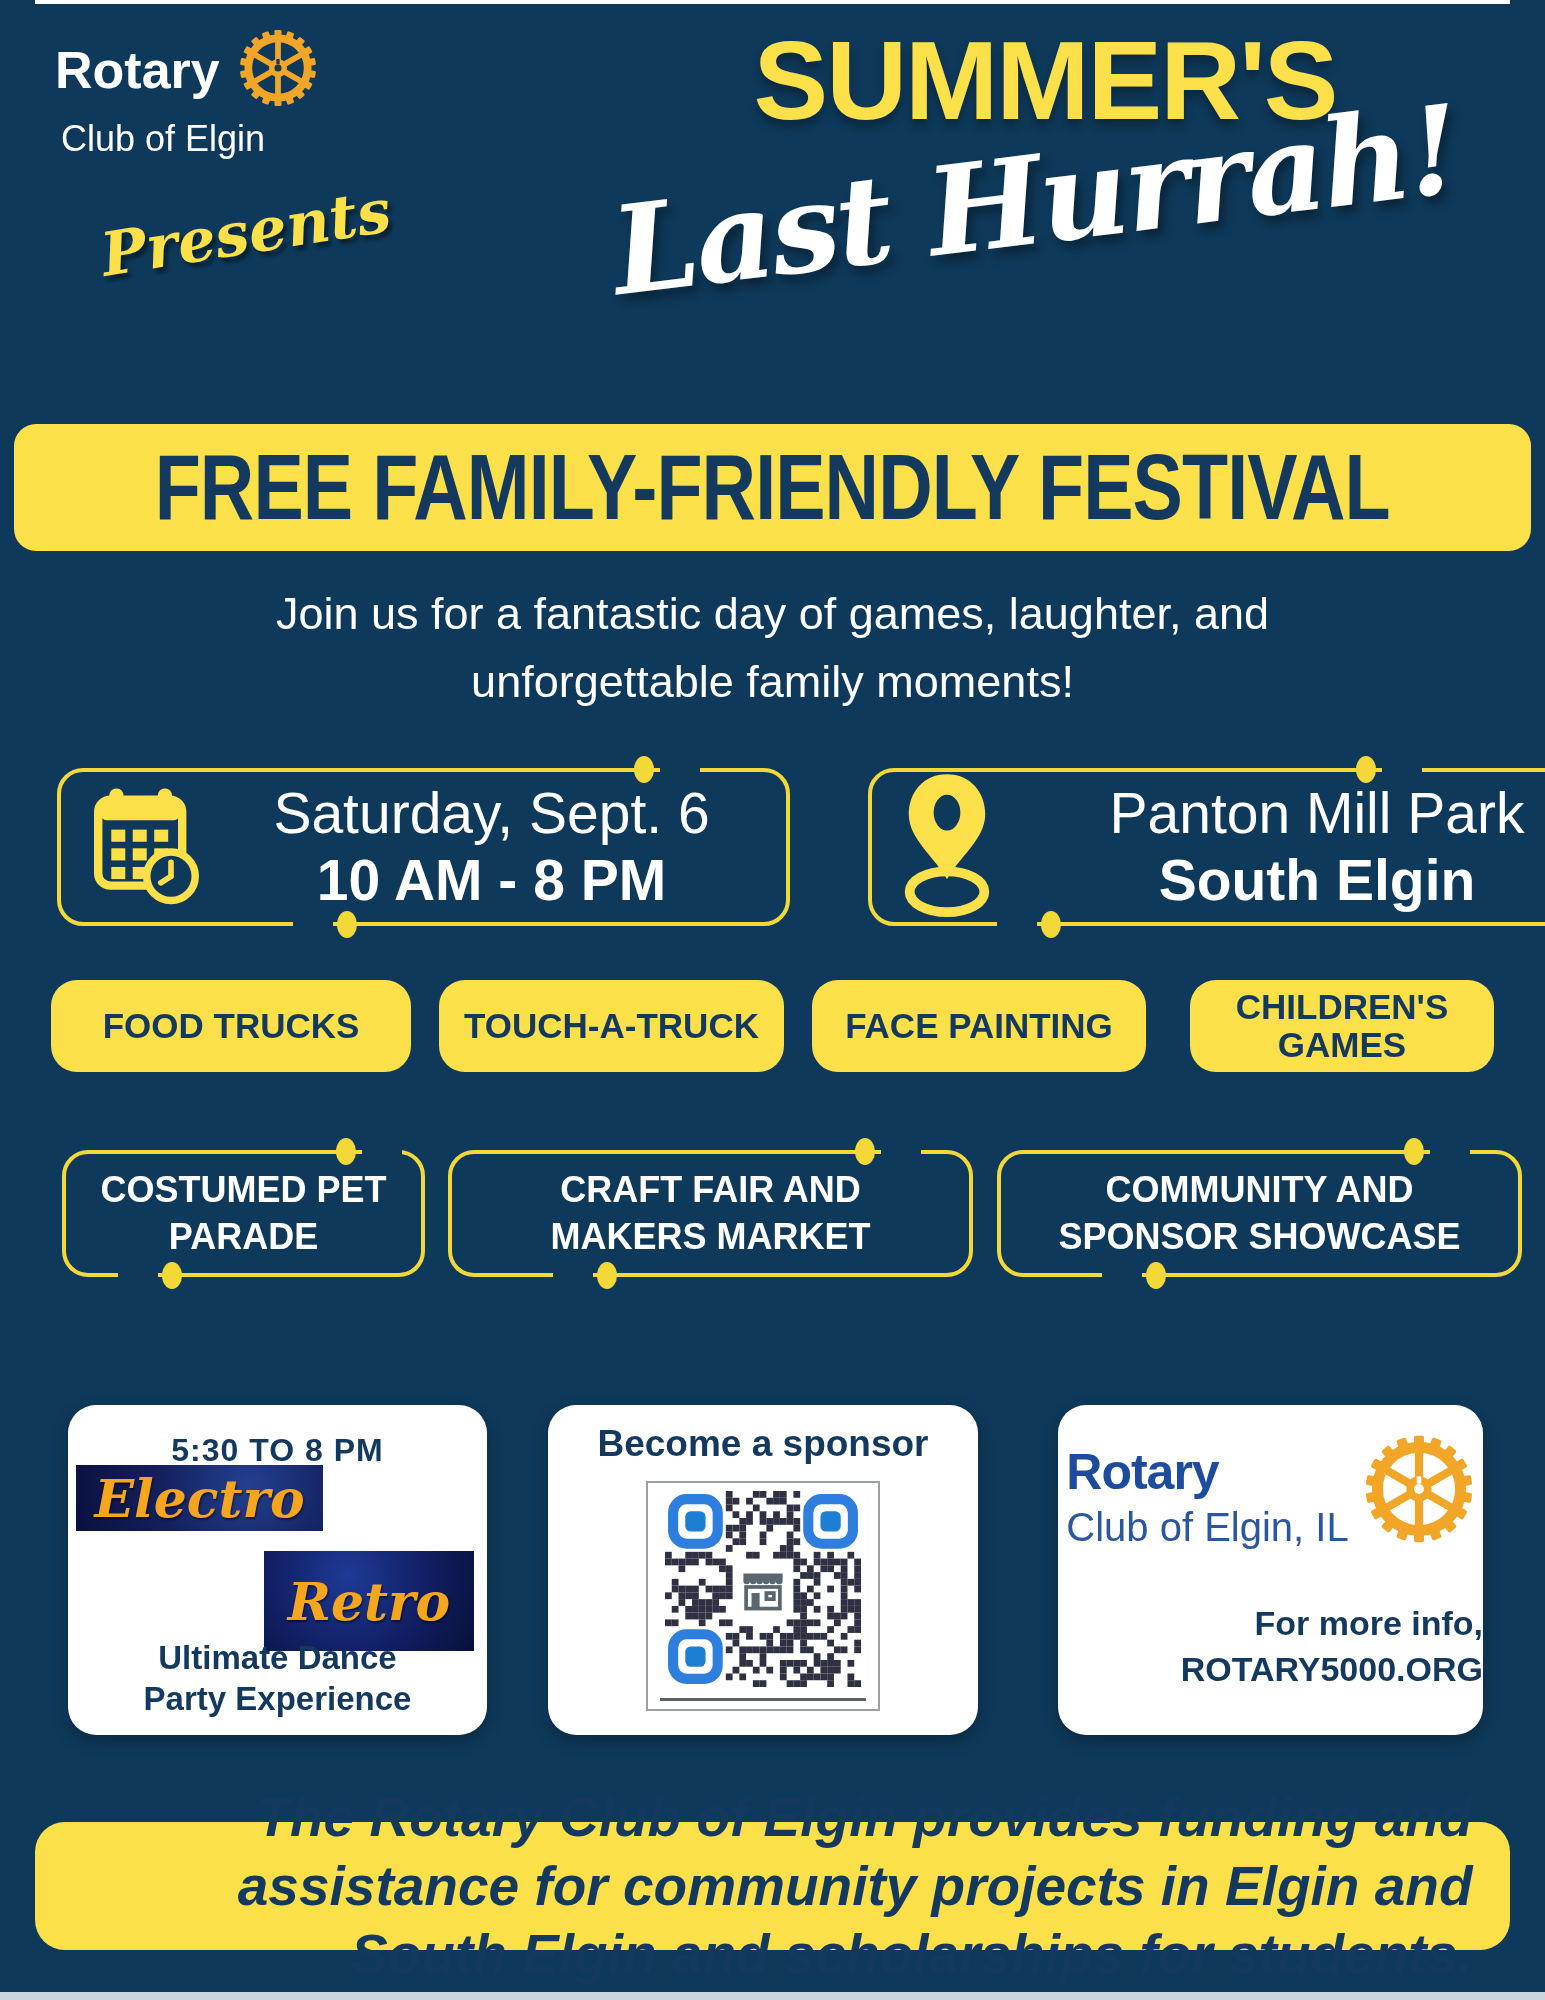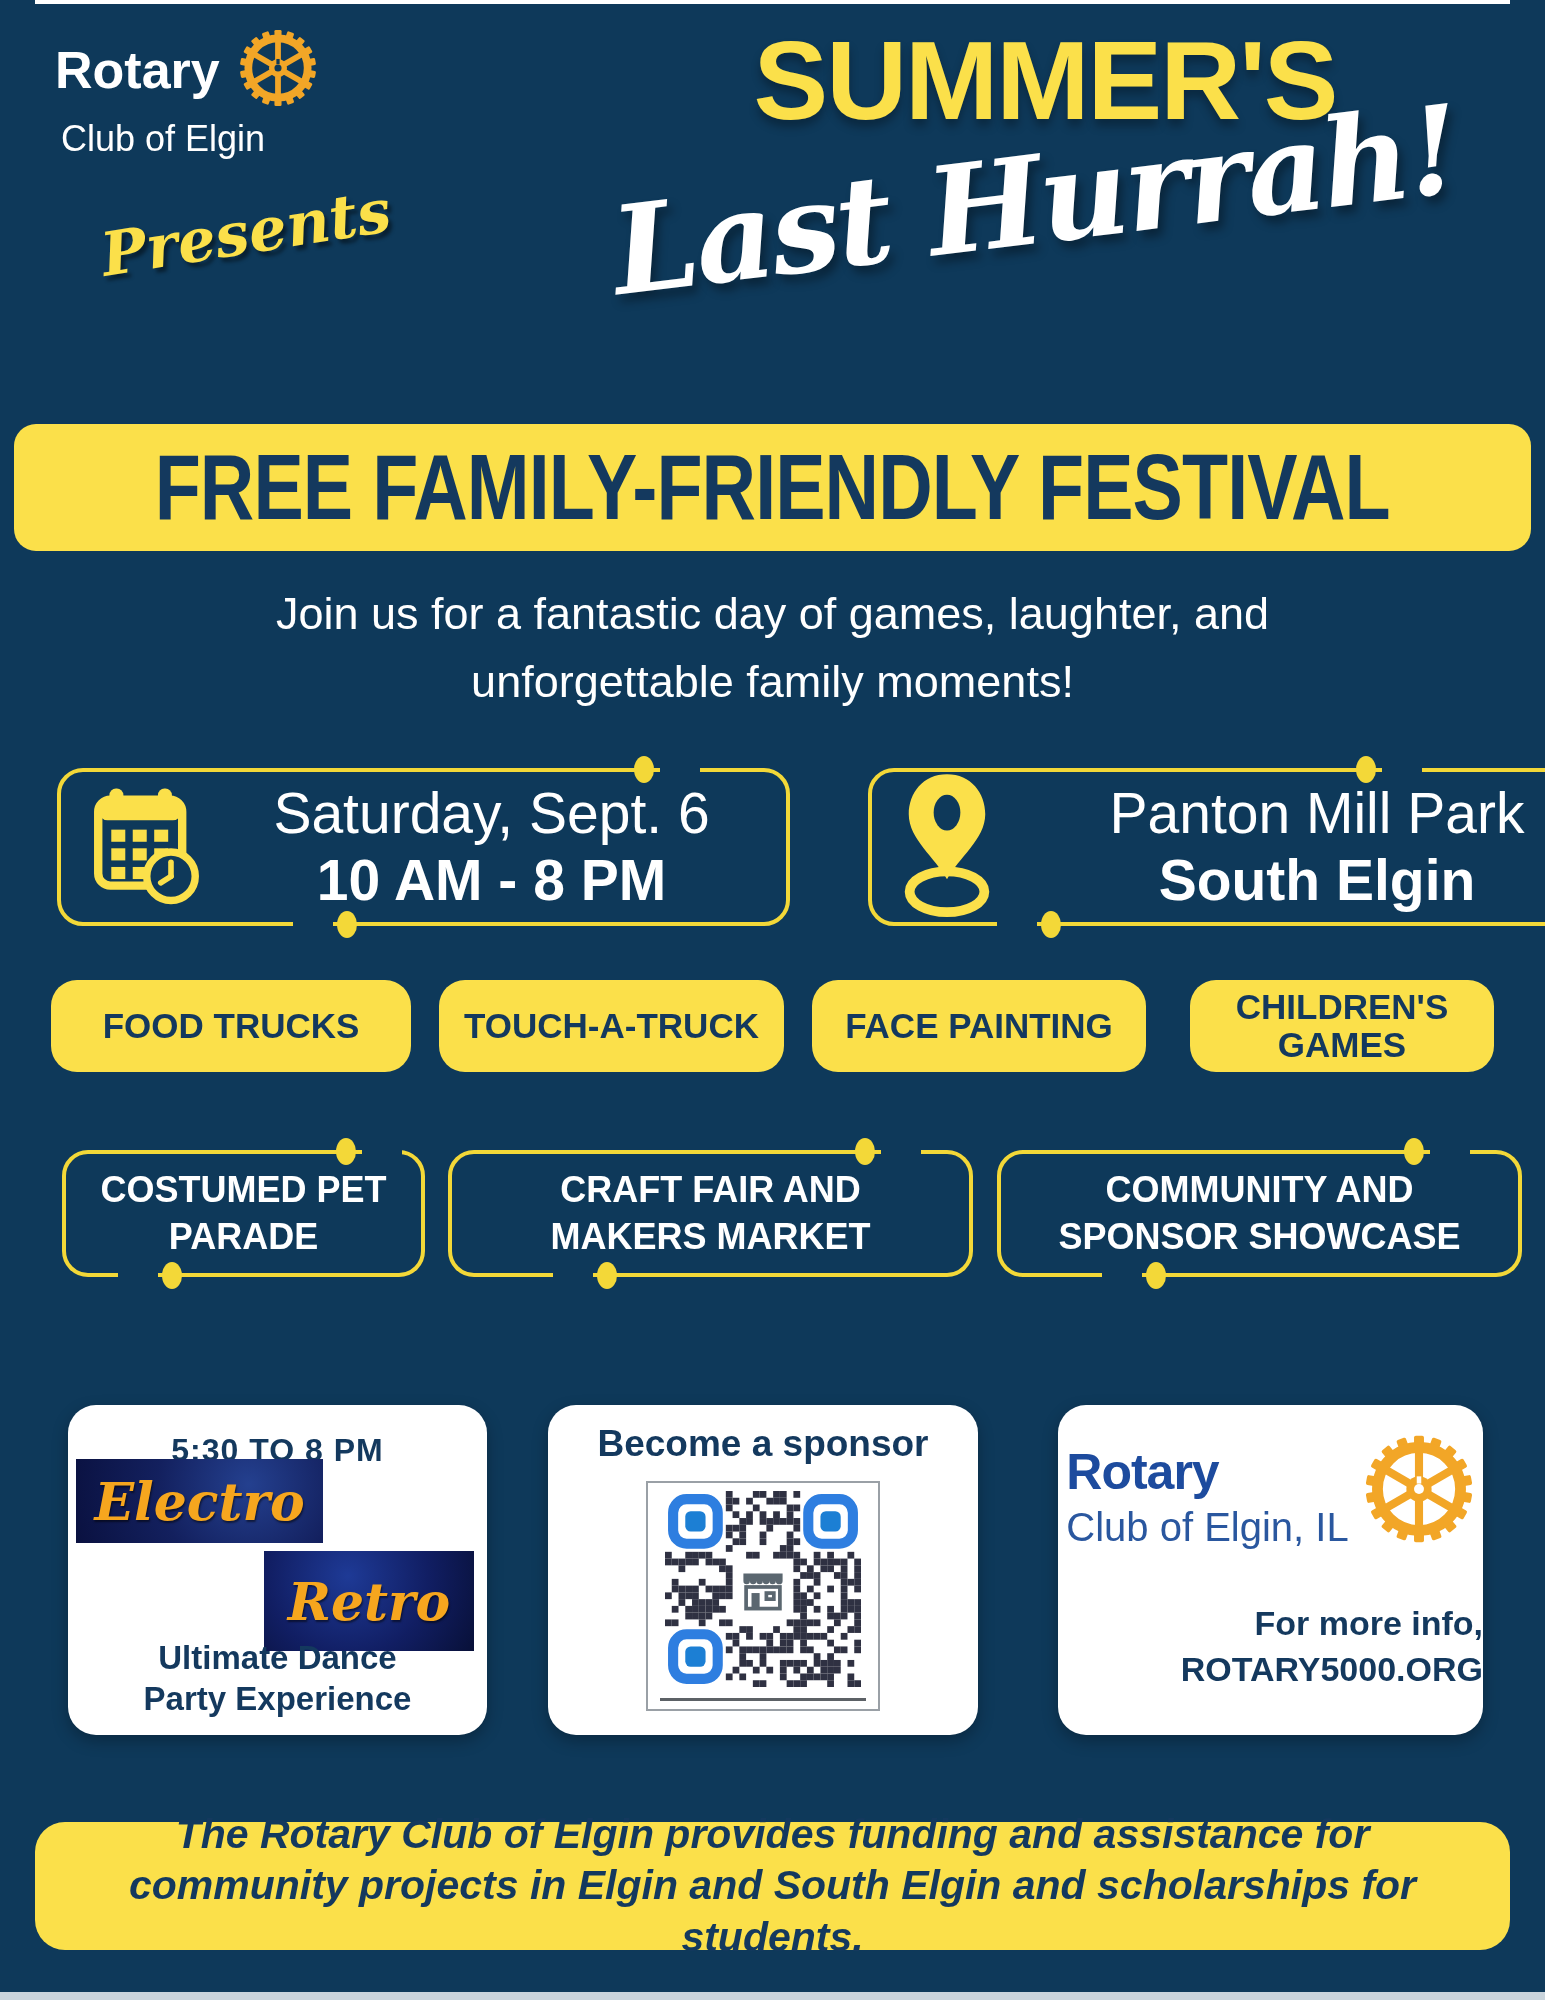--- a/index.html
+++ b/index.html
@@ -67,21 +67,21 @@
     text-align:center;color:#fff;font-weight:bold;font-size:36px;line-height:1.3;padding:0 14px;}
 
   .card{position:absolute;top:1405px;height:330px;background:#fff;border-radius:28px;
     box-shadow:0 6px 16px rgba(0,0,0,.28);overflow:hidden;}
   .card1{left:68px;width:419px;}
   .card2{left:548px;width:430px;}
   .card3{left:1058px;width:425px;}
 
   .dance-time{position:absolute;top:27px;left:0;width:100%;text-align:center;
     color:var(--navy-text);font-weight:bold;font-size:32px;letter-spacing:1px;}
-  .electro{position:absolute;left:8px;top:54px;width:247px;height:84px;
+  .electro{position:absolute;left:8px;top:60px;width:247px;height:66px;
     background:radial-gradient(circle at 70% 30%,#24408f 0%,#13205e 50%,#0a1140 100%);
     display:flex;align-items:center;justify-content:center;}
   .retro{position:absolute;left:196px;top:146px;width:210px;height:100px;
     background:radial-gradient(circle at 40% 25%,#1e3a96 0%,#111e63 55%,#081038 100%);
     display:flex;align-items:center;justify-content:center;}
   .brand-script{font-family:"DejaVu Serif",serif;font-style:italic;font-weight:bold;
     color:#f6a61e;font-size:52px;text-shadow:1px 2px 2px rgba(0,0,0,.5);}
   .dance-caption{position:absolute;left:0;bottom:16px;width:100%;text-align:center;
     color:var(--navy-text);font-weight:bold;font-size:33px;line-height:1.25;}
 
@@ -95,21 +95,21 @@
   .r3-logo{position:absolute;top:28px;left:0;width:100%;display:flex;justify-content:center;align-items:flex-start;gap:14px;}
   .r3-words{text-align:left;margin-top:10px;}
   .r3-rotary{font-size:50px;font-weight:bold;color:var(--rotary-blue);letter-spacing:-1px;}
   .r3-club{font-size:40px;color:#2a579f;margin-top:4px;}
   .r3-info{position:absolute;left:0;bottom:42px;width:100%;text-align:right;
     color:var(--navy-text);font-weight:bold;font-size:34px;line-height:1.35;}
 
   .footer{left:35px;top:1822px;width:1475px;height:128px;background:var(--yellow);
     border-radius:30px;display:flex;align-items:center;justify-content:center;text-align:center;}
   .footer .inner{max-width:1400px;color:var(--navy-text);font-weight:bold;font-style:italic;
-    font-size:41px;line-height:1.25;}
+    font-size:55px;line-height:1.25;text-align:right;}
 
   .bottom-strip{left:0;top:1992px;width:1545px;height:8px;background:#c9d4dc;}
 </style>
 </head>
 <body>
 
 <div class="page">
   <div class="abs top-line"></div>
 
   <div class="abs logo-block">

